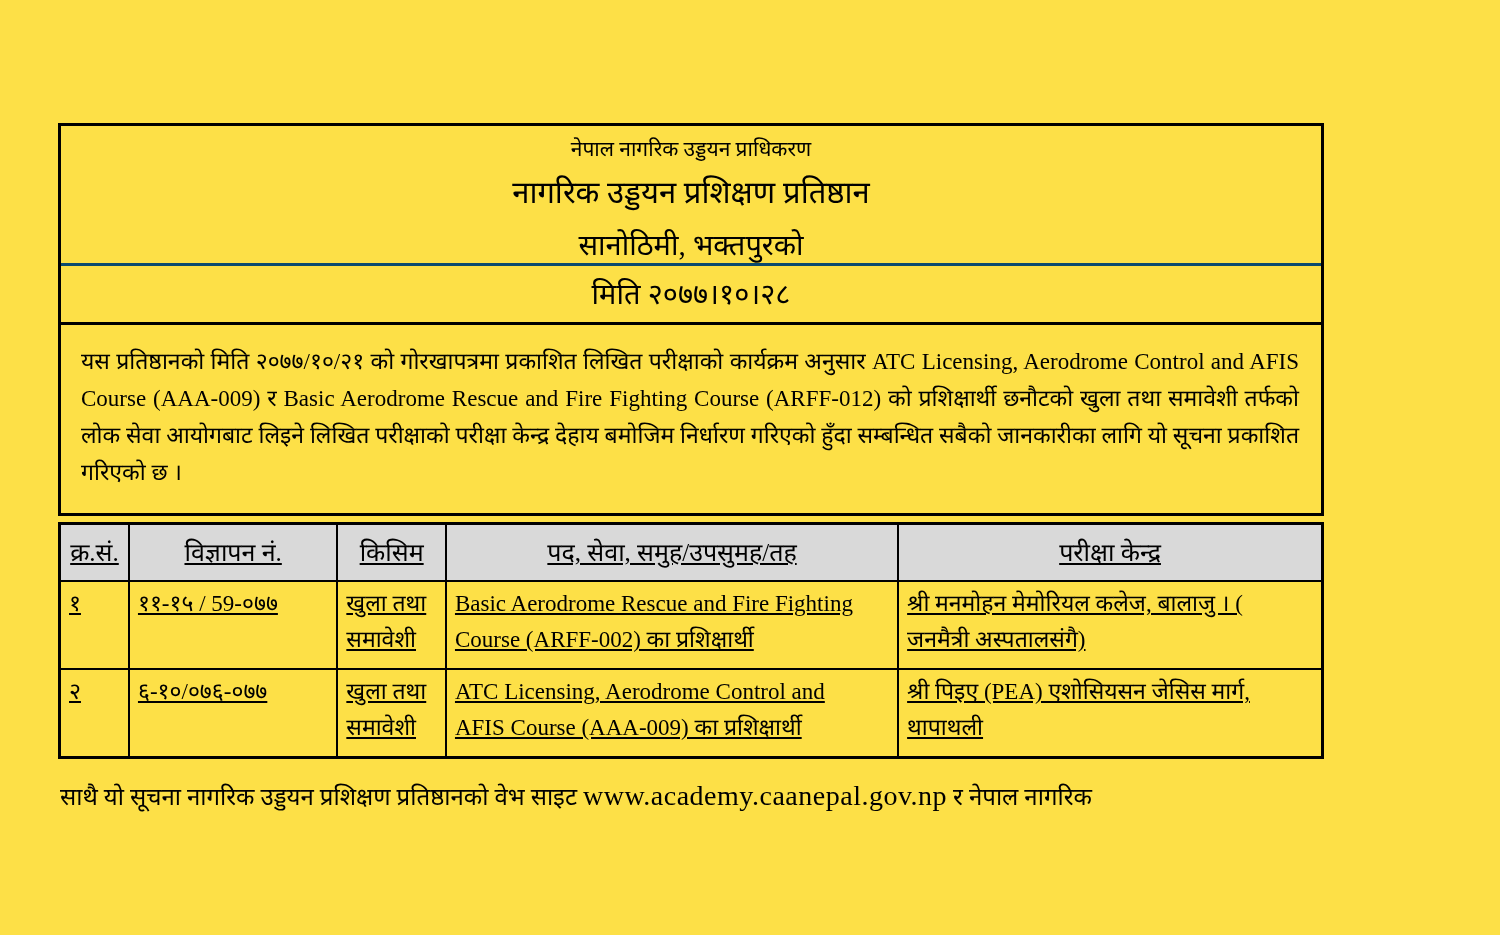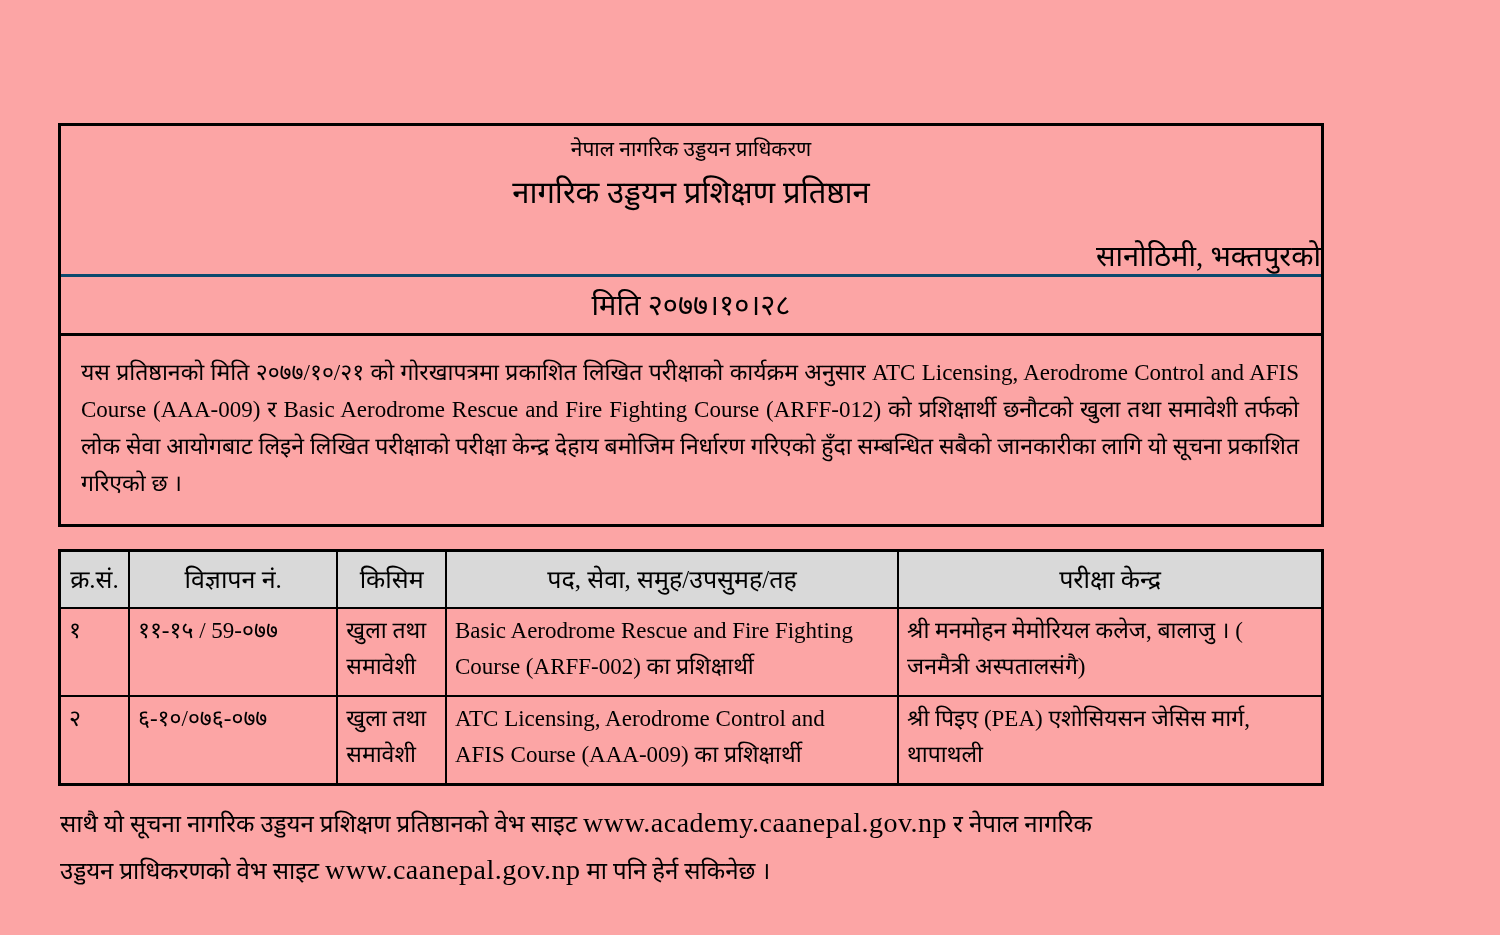--- a/index.html
+++ b/index.html
@@ -11,60 +11,61 @@
     width: 1500px;
     height: 935px;
     color: #000;
     font-family: "Liberation Serif", "DejaVu Serif", serif;
   }
   .page {
     position: relative;
     width: 1500px;
     height: 935px;
     overflow: hidden;
-    background: #fca5a5;
+    background: #fde047;
   }
   .content {
     position: absolute;
     left: 58px;
     top: 123px;
     width: 1266px;
   }
   
   .notice-box {
     border: 3px solid #000;
     box-sizing: border-box;
     width: 100%;
   }
   .head-sec { text-align: center; }
   .org-line1 { font-size: 21px; line-height: 1.25; margin-top: 10px; }
   .org-line2 { font-size: 31px; line-height: 1.2;  margin-top: 12px; }
-  .org-line3 { font-size: 29px; line-height: 1.2;  margin-top: 28px; text-align: right; }
+  .org-line3 { font-size: 29px; line-height: 1.2;  margin-top: 17px; }
   .notice-title { font-size: 29px; line-height: 1.2; margin-top: 16px; margin-bottom: 13px; }
   .date-row {
     border-top: 3px solid #0c4a6e;
     border-bottom: 3px solid #000;
     text-align: center;
     font-size: 29px;
     padding: 7px 0 10px;
   }
   .intro {
     font-size: 23px;
     line-height: 37px;
     text-align: justify;
     padding: 8px 12px 12px 10px;
     margin: 10px;
   }
   
   table.exam-table {
     width: 100%;
     border-collapse: collapse;
     border: 3px solid #000;
-    margin-top: 22px;
+    margin-top: 6px;
     table-layout: fixed;
+    text-decoration: underline;
   }
   table.exam-table th {
     background: #d9d9d9;
     font-weight: normal;
     font-size: 25px;
     text-align: center;
     padding: 9px 4px 12px;
     border: 2px solid #000;
   }
   table.exam-table td {
@@ -143,21 +144,16 @@
         </tr>
       </tbody>
     </table>
 
     <div class="footer-note">
       <div>
         <span>साथै यो सूचना नागरिक उड्डयन प्रशिक्षण प्रतिष्ठानको वेभ साइट</span>
         <span class="url">www.academy.caanepal.gov.np</span>
         <span>र नेपाल नागरिक</span>
       </div>
-      <div>
-        <span>उड्डयन प्राधिकरणको वेभ साइट</span>
-        <span class="url">www.caanepal.gov.np</span>
-        <span>मा पनि हेर्न सकिनेछ ।</span>
-      </div>
     </div>
 
   </div>
 </div>
 
 </body></html>

